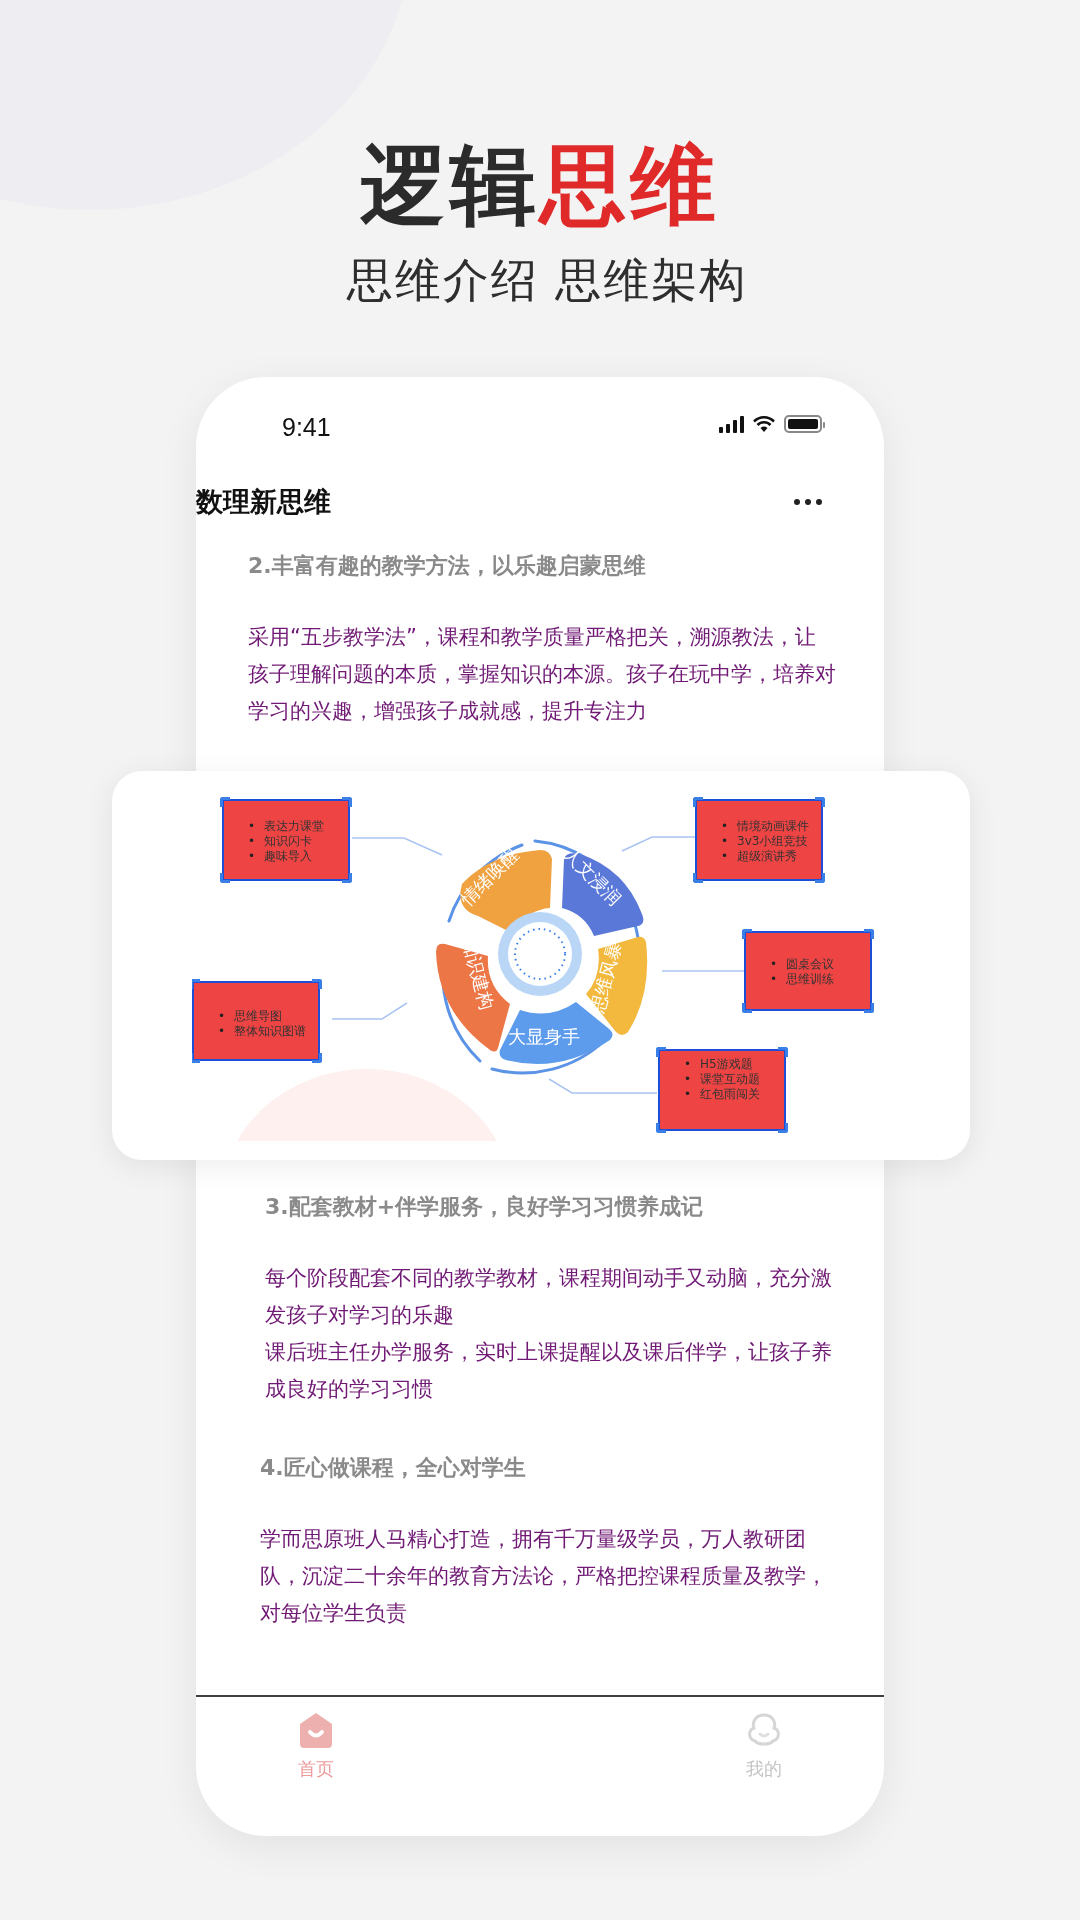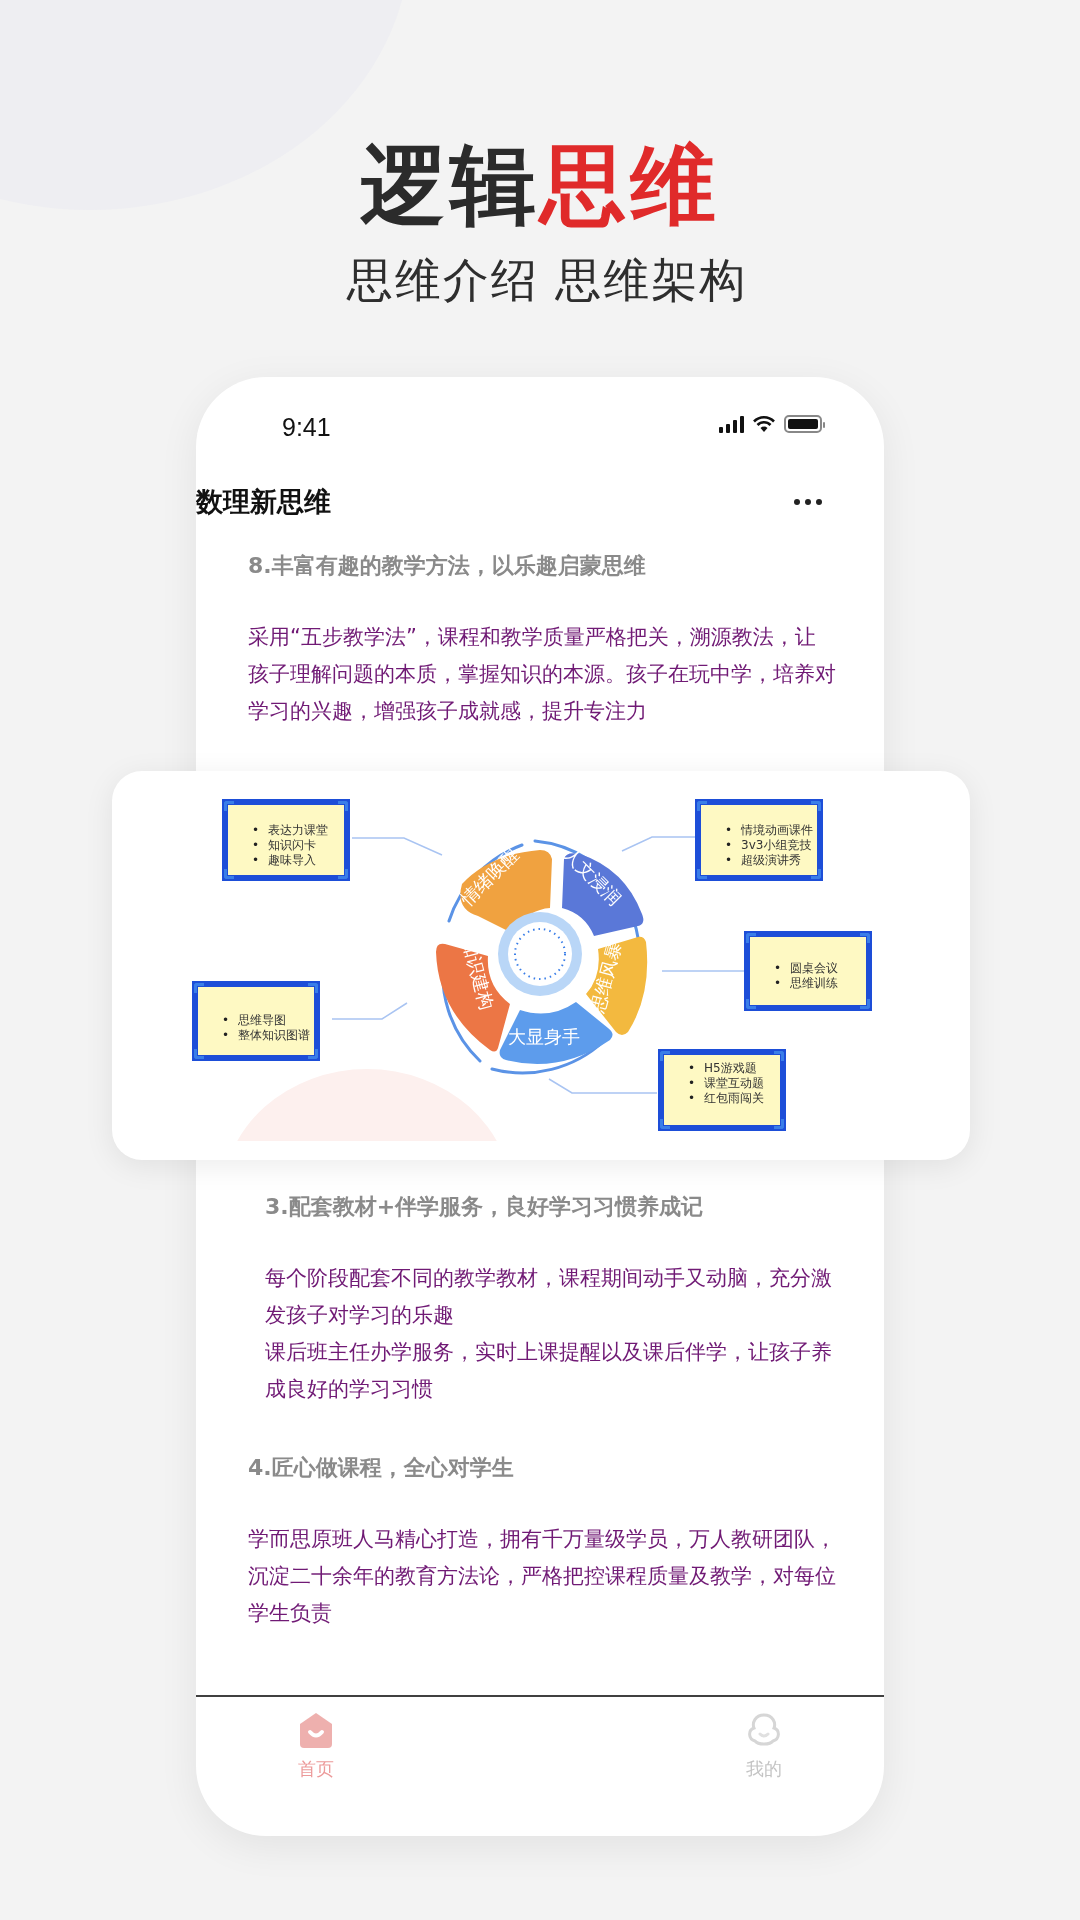--- a/index.html
+++ b/index.html
@@ -68,21 +68,21 @@
     background: #fff; border-radius: 30px;
     box-shadow: 0 6px 30px rgba(0,0,0,0.08);
     overflow: hidden;
   }
   .diagram-inner { position: absolute; left: 80px; top: 0; width: 720px; height: 370px; overflow: hidden; }
   .pink-arc {
     position: absolute; left: 30px; top: 298px; width: 290px; height: 260px; border-radius: 50%;
     background: #fdf0ee;
   }
   .info-box {
-    position: absolute; background: #fef9c3; border: 6px solid #1d4ed8;
+    position: absolute; background: #ef4444; border: 2px solid #1d4ed8;
     padding: 18px 12px 0 24px;
   }
   .info-box .corner { position: absolute; width: 10px; height: 10px; border-color: #3a7ee8; border-style: solid; }
   .info-box .tl { left: -4px; top: -4px; border-width: 3px 0 0 3px; border-radius: 3px 0 0 0; }
   .info-box .tr { right: -4px; top: -4px; border-width: 3px 3px 0 0; border-radius: 0 3px 0 0; }
   .info-box .bl { left: -4px; bottom: -4px; border-width: 0 0 3px 3px; border-radius: 0 0 0 3px; }
   .info-box .br { right: -4px; bottom: -4px; border-width: 0 3px 3px 0; border-radius: 0 0 3px 0; }
   .info-box ul { list-style: none; }
   .info-box li { font-size: 12px; color: #333; line-height: 15px; white-space: nowrap; }
   .info-box li::before { content: "•"; margin-right: 9px; color: #222; }
@@ -133,31 +133,31 @@
   </div>
 
   <div class="nav-title">数理新思维</div>
   <div class="more-btn">
     <span></span>
       <span></span>
       <span></span>
   </div>
 
   <div class="content" style="top: 172px;">
-    <div class="sec-title">8.丰富有趣的教学方法，以乐趣启蒙思维</div>
+    <div class="sec-title">2.丰富有趣的教学方法，以乐趣启蒙思维</div>
     <div class="sec-body" style="margin-top: 36px;">采用“五步教学法”，课程和教学质量严格把关，溯源教法，让孩子理解问题的本质，掌握知识的本源。孩子在玩中学，培养对学习的兴趣，增强孩子成就感，提升专注力</div>
   </div>
 
   <div class="content" style="top: 813px; left: 60px; margin-left: 9px;">
     <div class="sec-title">3.配套教材+伴学服务，良好学习习惯养成记</div>
     <div class="sec-body" style="margin-top: 36px;">每个阶段配套不同的教学教材，课程期间动手又动脑，充分激发孩子对学习的乐趣</div>
     <div class="sec-body">课后班主任办学服务，实时上课提醒以及课后伴学，让孩子养成良好的学习习惯</div>
   </div>
 
-  <div class="content" style="top: 1074px; left: 52px;">
+  <div class="content" style="top: 1074px; left: 64px;">
     <div class="sec-title">4.匠心做课程，全心对学生</div>
     <div class="sec-body" style="margin-top: 36px;">学而思原班人马精心打造，拥有千万量级学员，万人教研团队，沉淀二十余年的教育方法论，严格把控课程质量及教学，对每位学生负责</div>
   </div>
 
   <div class="tab-bar">
     <div class="tab-item tab-home">
       <svg width="38" height="38" viewBox="0 0 38 38">
         <path d="M19 2 L35 13 L35 33 Q35 37 31 37 L7 37 Q3 37 3 33 L3 13 Z" fill="#eeb0ae"></path>
         <path d="M13 21 Q19 28 25 21" stroke="#fff" stroke-width="4" fill="none" stroke-linecap="round"></path>
       </svg>

